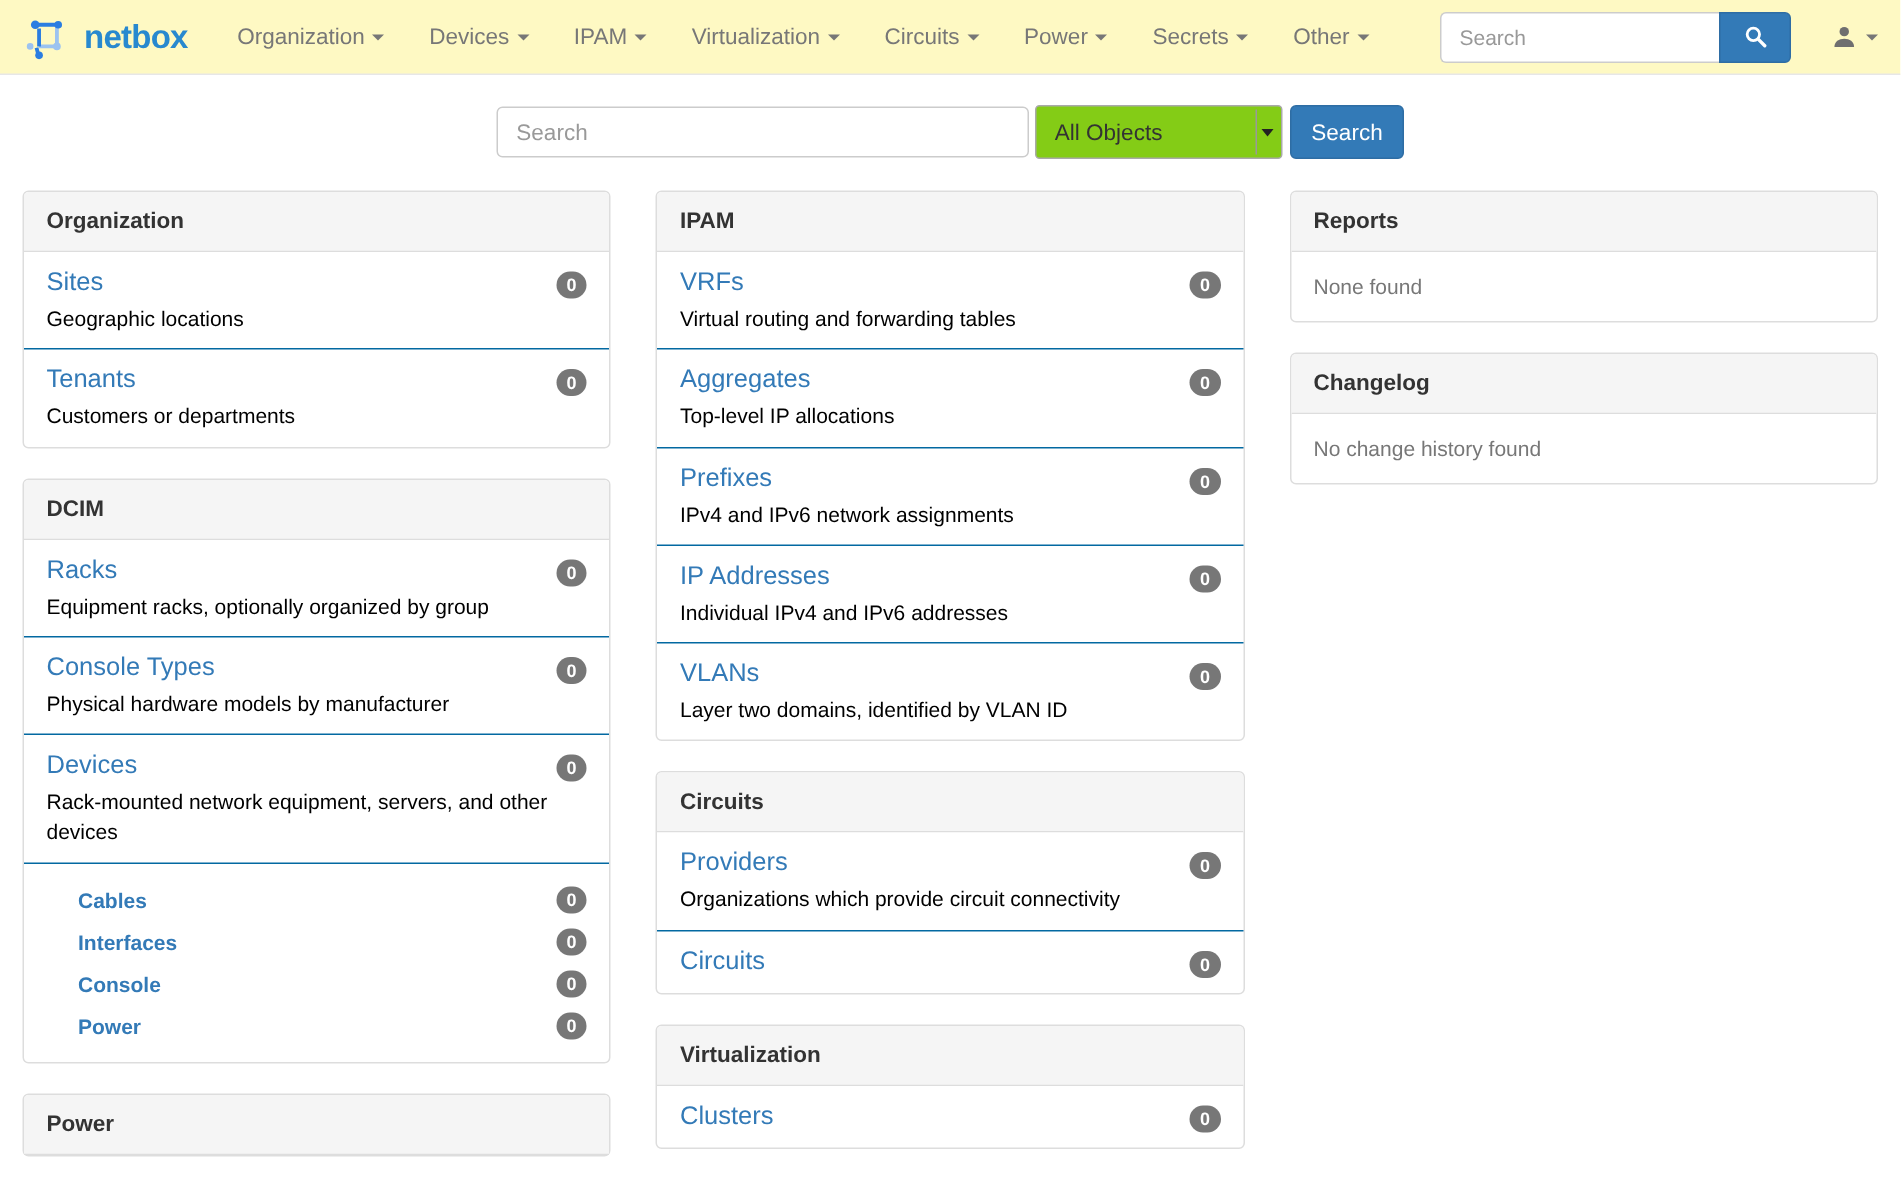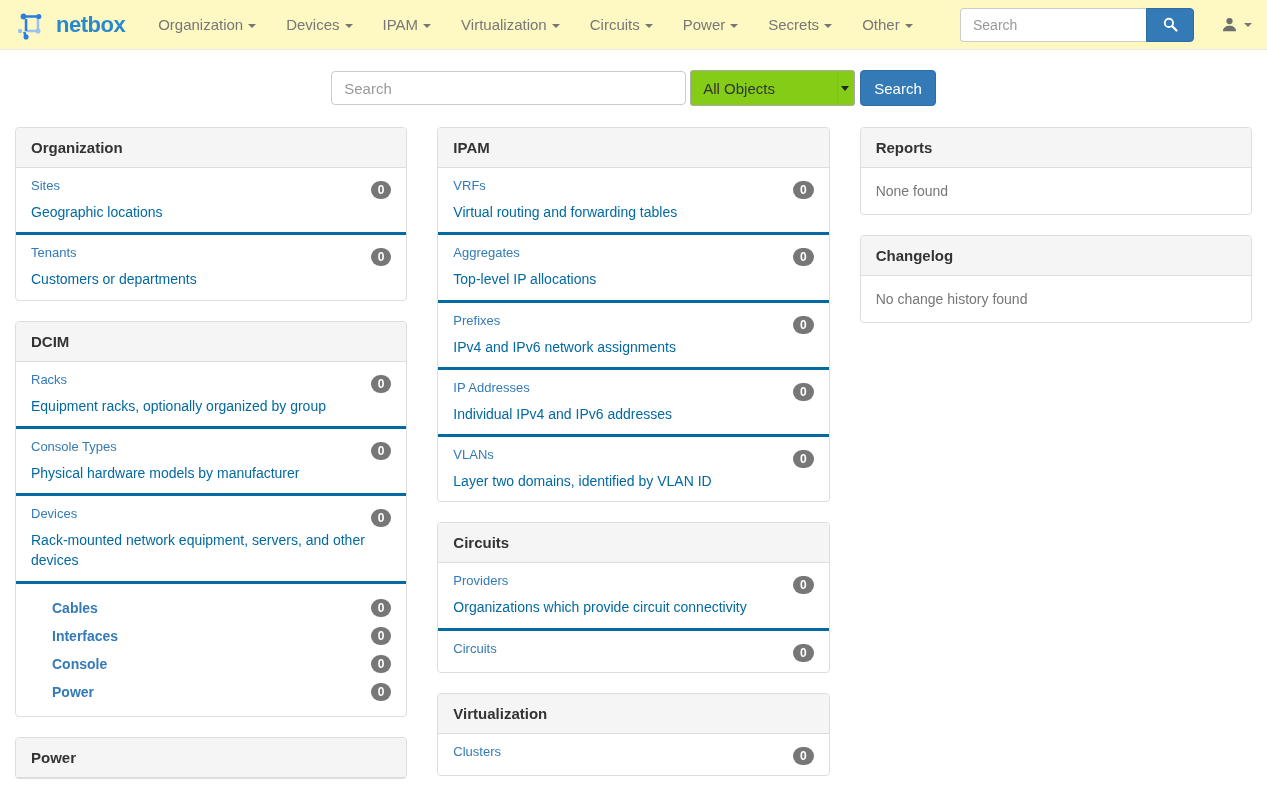--- a/index.html
+++ b/index.html
@@ -78,28 +78,28 @@
 
   
   .container { display: flex; align-items: flex-start; }
   .col { width: 33.333%; padding: 0 15px; }
   .panel { border: 1px solid #ddd; border-radius: 4px; margin-bottom: 20px; background: #fff; }
   .panel-head {
     background: #f5f5f5; padding: 11px 15px; font-weight: bold; font-size: 15px;
     color: #333; border-bottom: 1px solid #ddd; border-radius: 3px 3px 0 0;
   }
   .pitem { padding: 10px 15px; }
-  .pitem + .pitem { border-top: 3px solid #0369a1; }
+  .pitem + .pitem { border-top: 1px solid #0369a1; }
   .row1 { display: flex; align-items: flex-start; }
-  .ititle { font-size: 13px; color: #337ab7; line-height: 1.22; }
+  .ititle { font-size: 17px; color: #337ab7; line-height: 1.22; }
   .badge {
     margin-left: auto; background: #777; color: #fff; font-size: 12px; font-weight: bold;
     padding: 3px 7px; border-radius: 10px; line-height: 1; margin-top: 3px;
   }
-  .idesc { color: #0369a1; margin-top: 3px; line-height: 1.45; }
+  .idesc { color: #000000; margin-top: 3px; line-height: 1.45; }
   .panel-body-empty { padding: 15px; color: #777; }
 
   .conn-heading { font-size: 18px; color: #333; margin: 2px 0 7px; }
   .conn-row { display: flex; align-items: center; padding: 4px 0 4px 21px; line-height: 20px; }
   .conn-row a { color: #337ab7; font-size: 14px; font-weight: bold; }
   .conn-row .badge { margin-top: 0; }
 </style>
 </head>
 <body>
 

